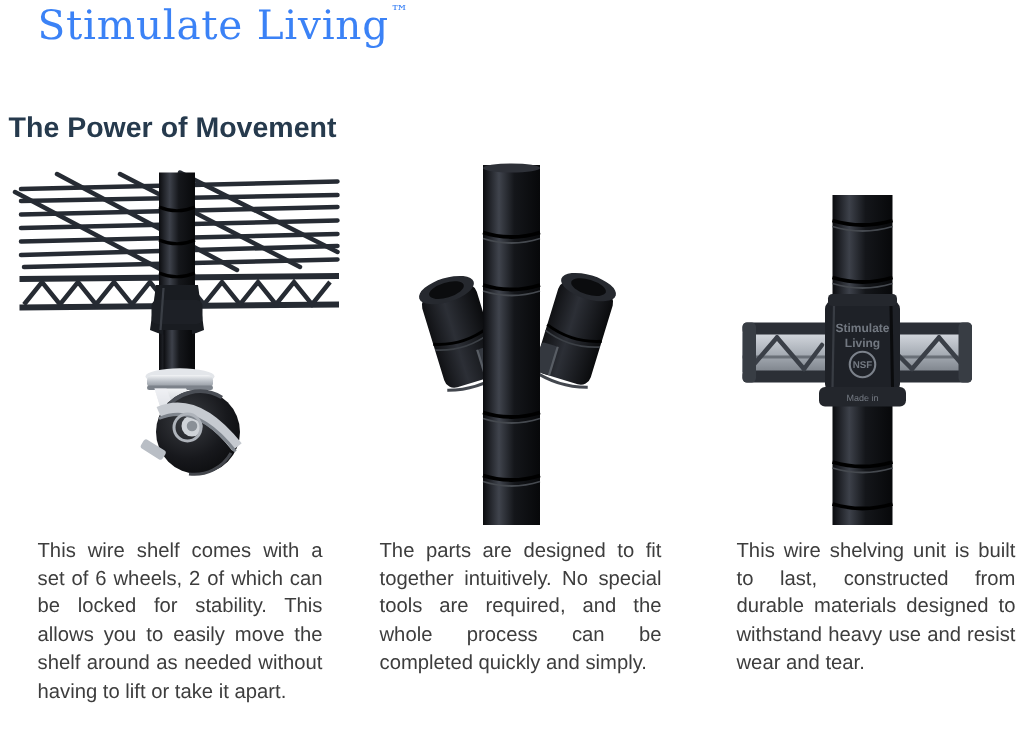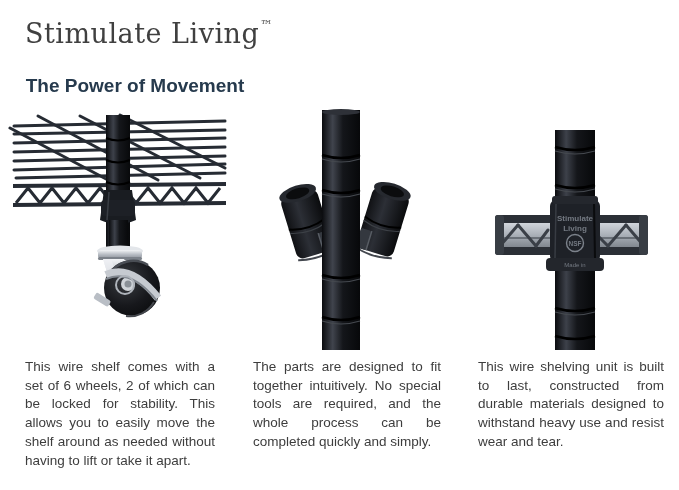--- a/index.html
+++ b/index.html
@@ -5,51 +5,51 @@
   html,body{margin:0;padding:0;background:#ffffff;}
   .canvas{
     position:relative;
     width:679px;height:490px;
     background:#ffffff;
     overflow:hidden;
     font-family:"Liberation Sans",sans-serif;
   }
   
   .logo{
-    position:absolute;left:25px;top:18px;
+    position:absolute;left:25px;top:1px;
     font-family:"DejaVu Serif",serif;
     font-size:27px;font-weight:400;
-    color:#404040;letter-spacing:.5px;
+    color:#3b82f6;letter-spacing:.5px;
     white-space:nowrap;
   }
   .logo sup{font-size:12px;vertical-align:14px;letter-spacing:0;margin-left:1px;}
   
   .col{position:absolute;top:0;height:490px;}
-  .col1{left:0;width:230px;padding-left:40px;}
+  .col1{left:0;width:230px;}
   .col2{left:243px;width:196px;}
   .col3{left:462px;width:217px;}
   .col h2{
     position:absolute;top:74px;left:0;right:0;margin:0;
     text-align:center;
     font-size:19px;line-height:24px;font-weight:700;
     color:#263a4d;
   }
   .figure{position:absolute;margin:0;}
   .fig1{left:8px;top:112px;}
   .fig2{left:7px;top:108px;}
   .fig3{left:8px;top:130px;}
   .col p{
     position:absolute;top:358px;margin:0;
     font-size:13.5px;line-height:18.7px;
     color:#3d3d3d;
     text-align:justify;text-align-last:left;
   }
   .col1 p{left:25px;width:190px;}
   .col2 p{left:10px;width:188px;}
-  .col3 p{left:16px;width:186px;}
+  .col3 p{left:29px;width:186px;}
   .emboss{
     font-family:"Liberation Sans",sans-serif;
     fill:#7c828b;opacity:.9;
   }
 </style>
 </head>
 <body>
 
 <div class="canvas">
 

